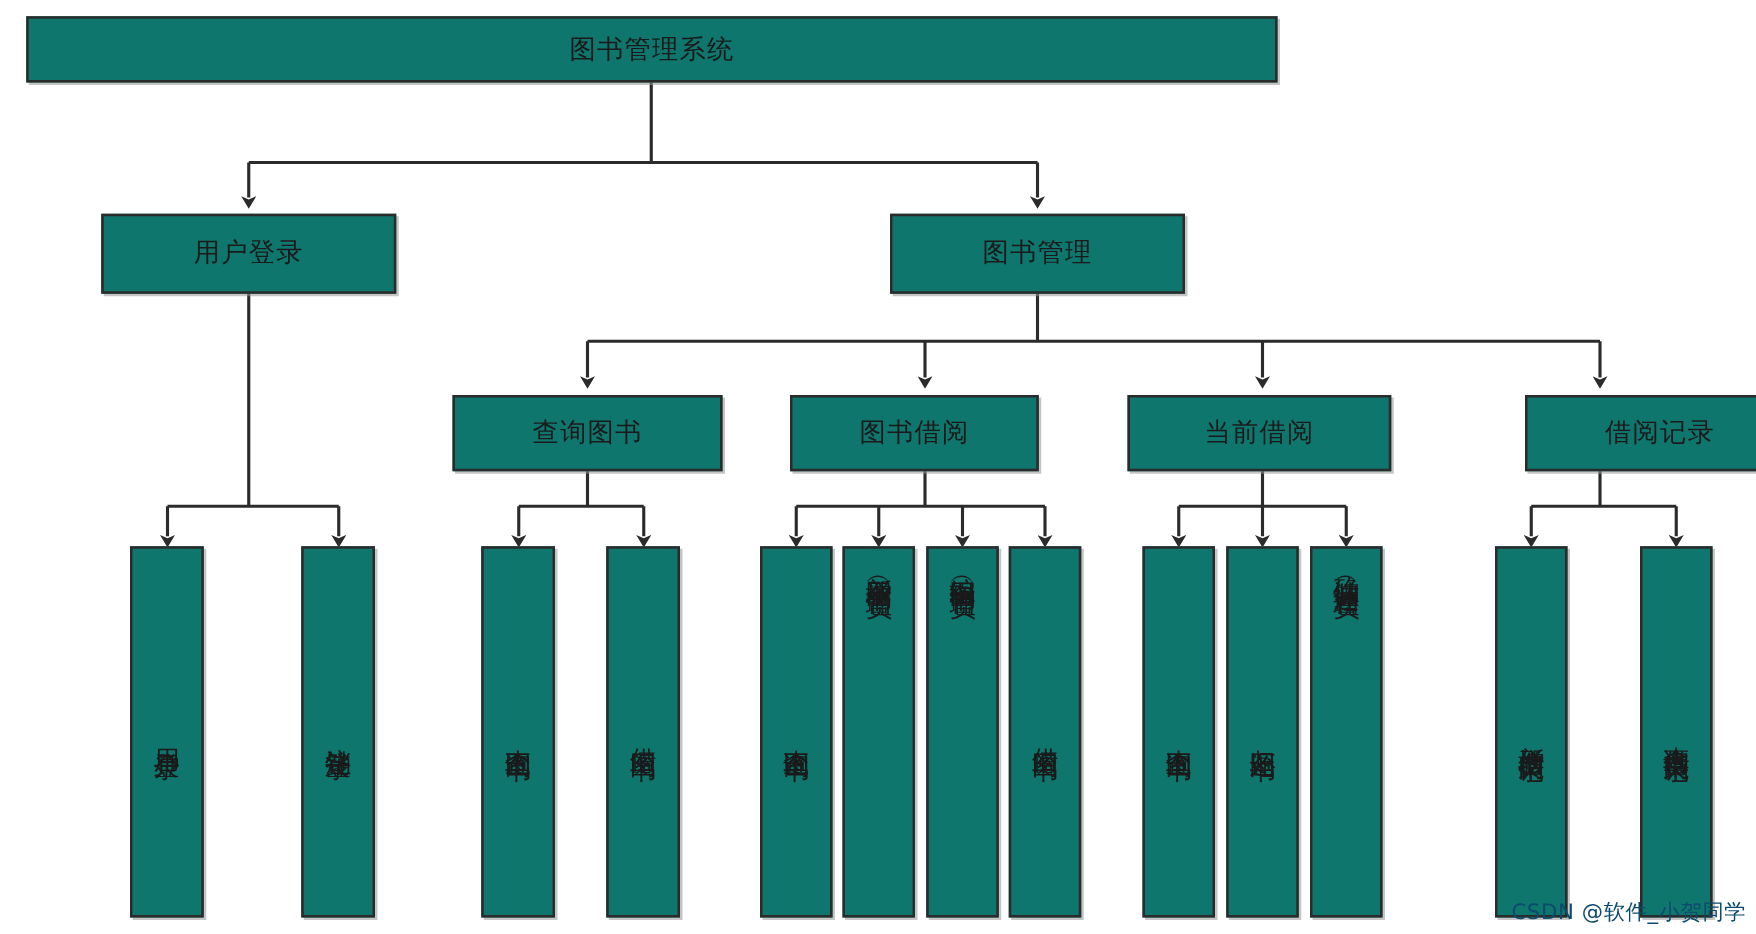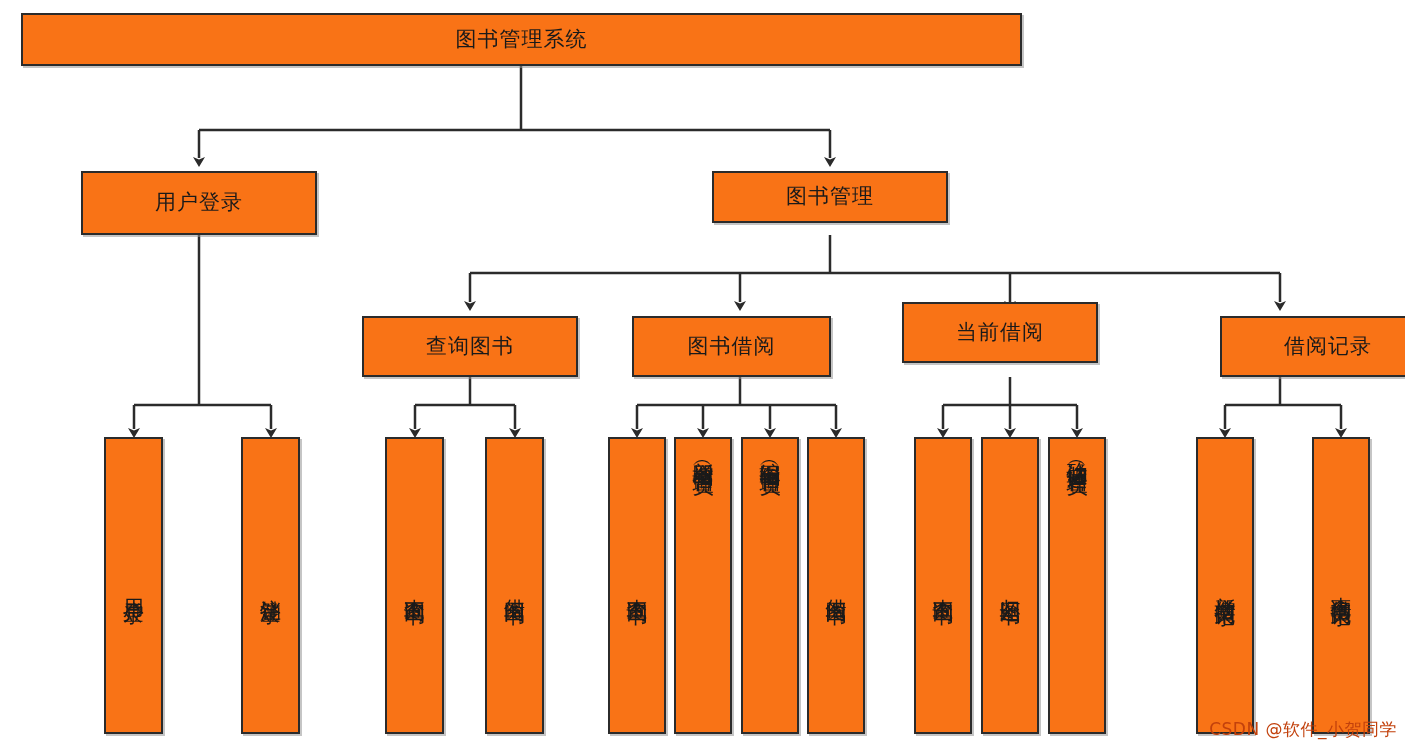--- a/index.html
+++ b/index.html
@@ -21,21 +21,21 @@
     position: absolute;
     left: 0;
     top: 0;
     width: 1405px;
     height: 747px;
     pointer-events: none;
   }
   .node {
     position: absolute;
     box-sizing: border-box;
-    background: #f97316;
+    background: #0f766e;
     border: 2px solid #2b2b2b;
     box-shadow: 2px 2px 0 rgba(150,150,150,0.55);
     display: flex;
     align-items: center;
     justify-content: center;
     color: #1a1a1a;
   }
   .node.horiz {
     font-size: 21px;
     line-height: 1.1;
@@ -57,21 +57,21 @@
   }
   .node .lbl {
     display: block;
     white-space: pre-line;
   }
   .watermark {
     position: absolute;
     right: 8px;
     bottom: 6px;
     font-size: 17px;
-    color: #c2410c;
+    color: #0c4a6e;
     letter-spacing: 0.5px;
     white-space: nowrap;
   }
 </style>
 </head>
 <body>
 
 <div id="canvas">
 
   <svg id="wires" viewBox="0 0 1405 747">
@@ -125,31 +125,31 @@
     </g>
   </svg>
 
   <div class="node horiz" style="left:21px; top:13px; width:1001px; height:53px;">
     <span class="lbl">图书管理系统</span>
   </div>
 
   <div class="node horiz" style="left:81px; top:171px; width:236px; height:64px;">
     <span class="lbl">用户登录</span>
   </div>
-  <div class="node horiz" style="left:712px; top:171px; width:236px; height:52px;">
+  <div class="node horiz" style="left:712px; top:171px; width:236px; height:64px;">
     <span class="lbl">图书管理</span>
   </div>
 
   <div class="node horiz" style="left:362px; top:316px; width:216px; height:61px;">
     <span class="lbl">查询图书</span>
   </div>
   <div class="node horiz" style="left:632px; top:316px; width:199px; height:61px;">
     <span class="lbl">图书借阅</span>
   </div>
-  <div class="node horiz" style="left:902px; top:302px; width:196px; height:61px;">
+  <div class="node horiz" style="left:902px; top:316px; width:211px; height:61px;">
     <span class="lbl">当前借阅</span>
   </div>
   <div class="node horiz" style="left:1172px; top:316px; width:216px; height:61px;margin-left:48px;">
     <span class="lbl">借阅记录</span>
   </div>
 
   <div class="node vert" style="left:104px; top:437px; width:59px; height:297px;">
     <span class="lbl">用户登录</span>
   </div>
   <div class="node vert" style="left:241px; top:437px; width:59px; height:297px;">

